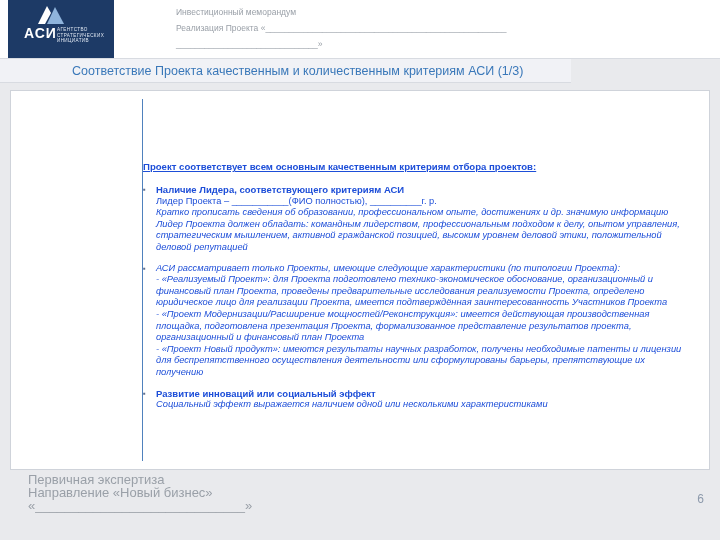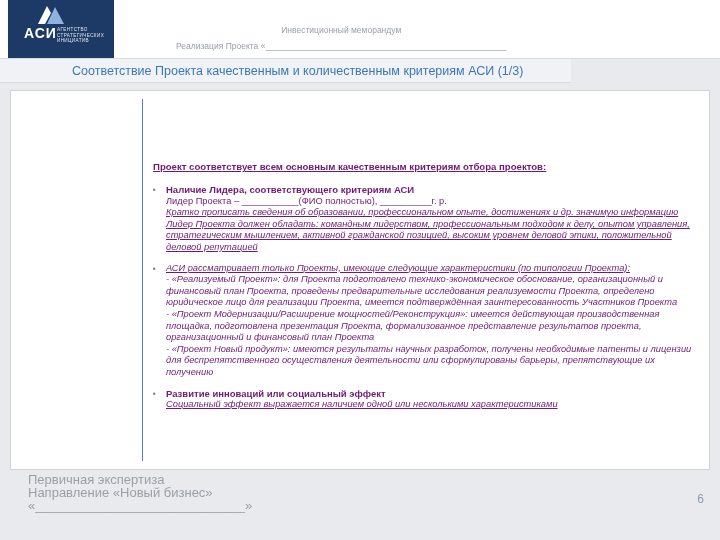--- a/index.html
+++ b/index.html
@@ -10,41 +10,41 @@
   }
   .slide{position:relative;width:720px;height:540px;background:#e9eaed;overflow:hidden;}
 
   
   .header{position:absolute;top:0;left:0;width:720px;height:58px;background:#ffffff;border-bottom:1px solid #d8dbe1;}
   .logo{position:absolute;top:0;left:8px;width:106px;height:58px;background:#1d3a66;color:#ffffff;}
   .logo-flag{position:absolute;left:28px;top:4px;}
   .logo-row{position:absolute;left:16px;top:26px;display:flex;align-items:flex-start;}
   .logo-acronym{font-size:14px;font-weight:bold;letter-spacing:1px;line-height:14px;}
   .logo-org{font-size:4.6px;line-height:5.6px;text-transform:uppercase;letter-spacing:.4px;width:48px;color:#dfe7f2;margin-top:1px;}
-  .header-text{position:absolute;left:176px;top:22px;font-size:8.5px;color:#9aa0a8;line-height:16px;white-space:nowrap;text-align:center;}
+  .header-text{position:absolute;left:176px;top:4px;font-size:8.5px;color:#9aa0a8;line-height:16px;white-space:nowrap;}
 
   
   .title-strip{position:absolute;top:59px;left:0;width:571px;height:23px;background:#f1f2f6;border-bottom:1px solid #d8dbe1;display:flex;align-items:center;}
   .page-title{margin-left:72px;font-size:12.5px;color:#3a78b9;}
 
   
   .panel{position:absolute;left:10px;top:90px;width:698px;height:378px;background:#ffffff;border:1px solid #cfd3da;}
   .vline{position:absolute;left:131px;top:8px;bottom:8px;width:1px;background:#4f81bd;}
 
   .sidebar{position:absolute;left:10px;top:152px;width:114px;color:#3b3f46;}
   .sidebar-heading{font-weight:bold;font-size:9.5px;line-height:12px;}
   .sidebar-note{margin-top:11px;font-style:italic;font-size:8.8px;line-height:11px;color:#4a4e55;}
 
-  .content{position:absolute;left:142px;top:70px;width:544px;color:#701a75;}
+  .content{position:absolute;left:132px;top:70px;width:544px;color:#1d4ed8;}
   .intro{font-weight:bold;font-size:9.6px;text-decoration:underline;margin-bottom:12px;}
   .bullet{position:relative;padding-left:13px;margin-bottom:9px;font-size:9.3px;line-height:11.6px;}
   .bullet::before{content:"▪";position:absolute;left:0;top:0;font-size:8px;color:#5d6e8e;}
   .b-title{font-weight:bold;font-size:9.5px;}
   .b-line{font-style:normal;}
-  .b-body{font-style:italic;text-decoration:underline;}
+  .b-body{font-style:italic;}
   .b-sub{font-style:italic;}
 
   
   .footer{position:absolute;left:28px;top:473px;font-size:13px;line-height:13px;color:#9aa0a8;}
   .page-num{position:absolute;right:16px;top:492px;font-size:12px;color:#8d9aac;}
 </style>
 </head>
 <body>
 
 <div class="slide">

